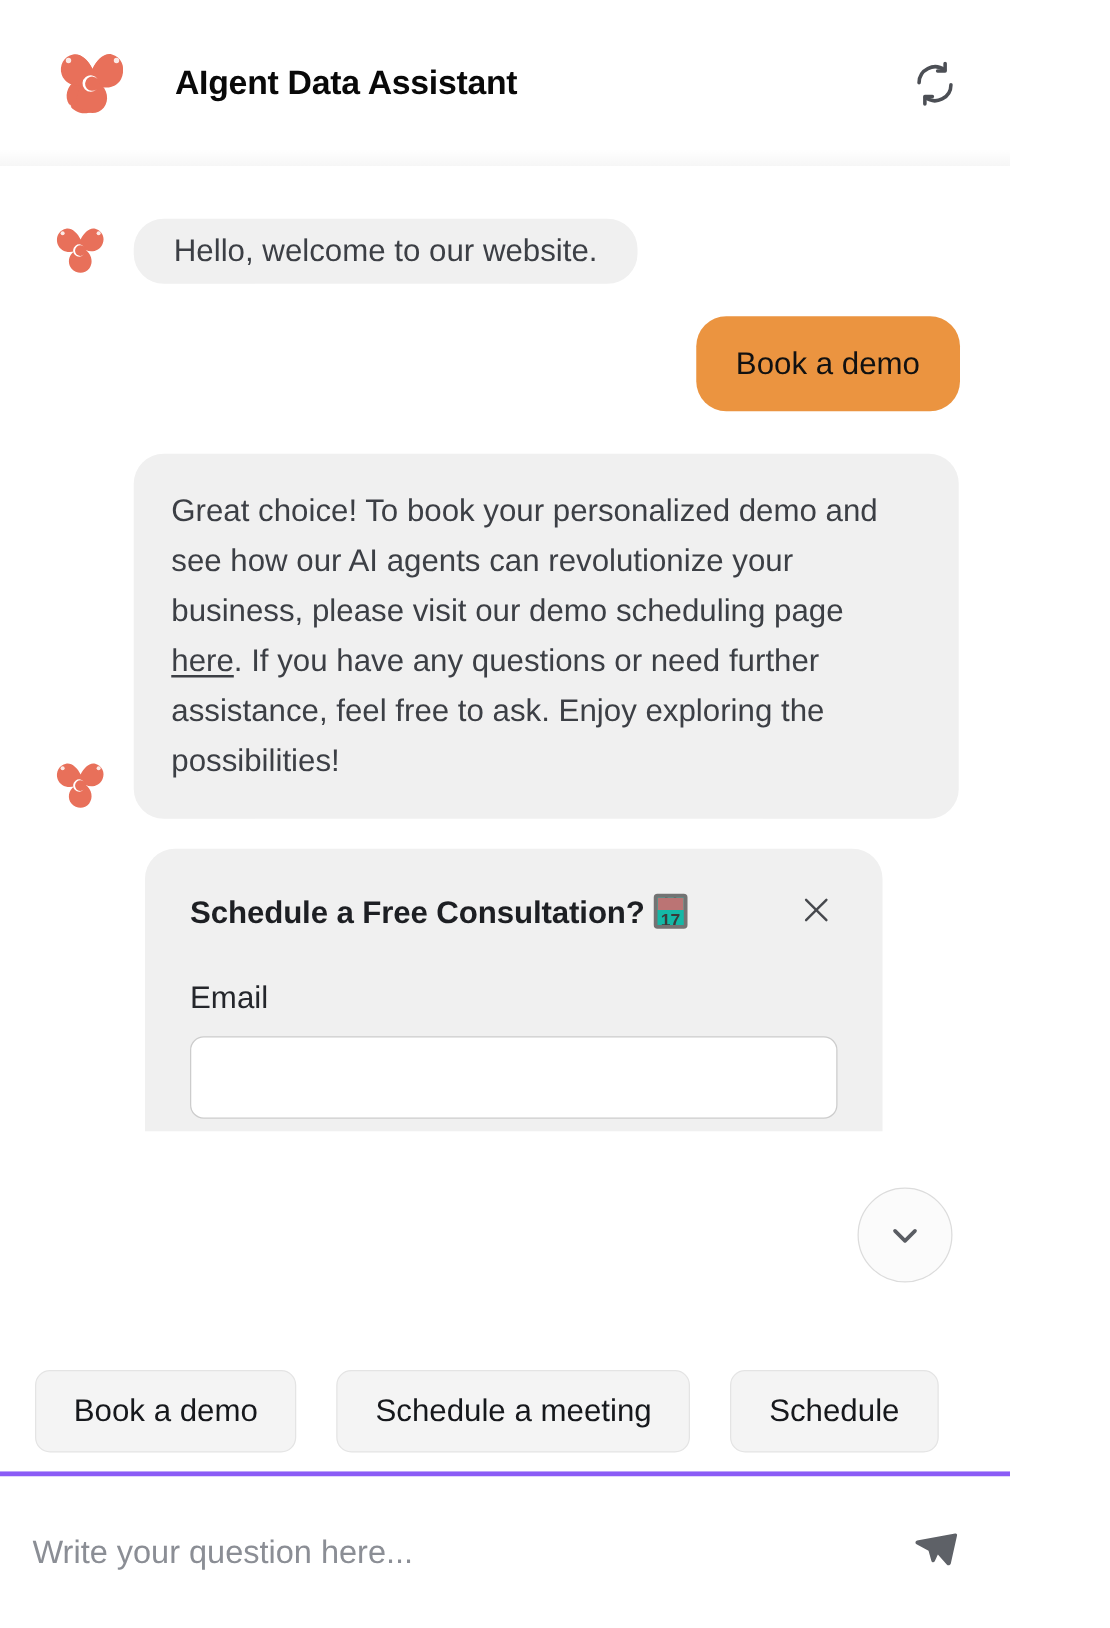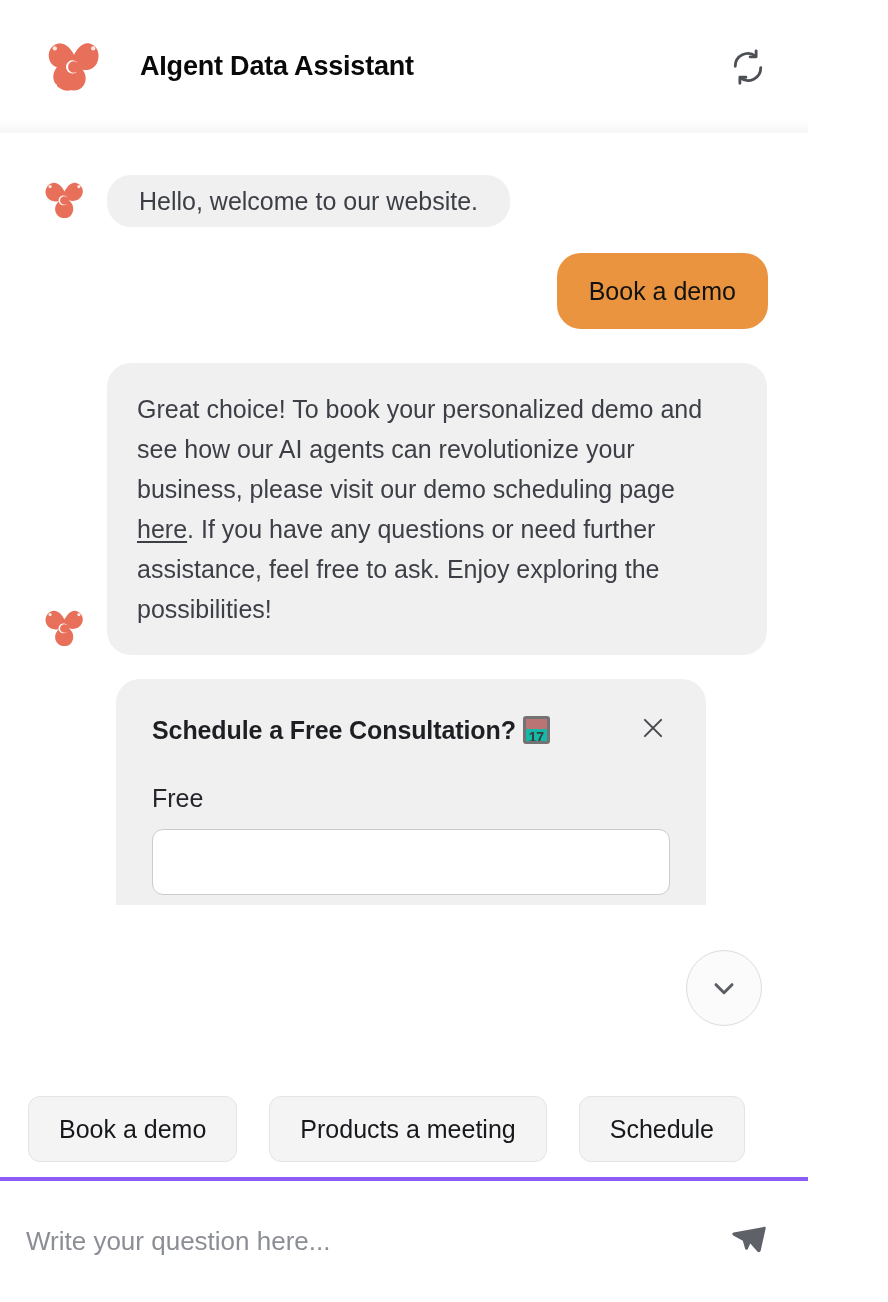--- a/index.html
+++ b/index.html
@@ -408,36 +408,36 @@
           <button class="close-btn">
             <svg width="26" height="26" viewBox="0 0 24 24" fill="none" stroke="#46484d" stroke-width="1.8" stroke-linecap="round">
               <line x1="4.5" y1="4.5" x2="19.5" y2="19.5"></line>
               <line x1="19.5" y1="4.5" x2="4.5" y2="19.5"></line>
             </svg>
           </button>
         </div>
 
 
         <div class="field">
-          <div class="field-label">Free</div>
+          <div class="field-label">Email</div>
           <input class="field-input" type="text" placeholder="" style="">
         </div>
       </div>
     </div>
 
     <button class="scroll-down-btn" title="Scroll to bottom">
       <svg width="32" height="32" viewBox="0 0 24 24" fill="none" stroke="#5a5d63" stroke-width="2.2" stroke-linecap="round" stroke-linejoin="round">
         <polyline points="6,9.5 12,15.5 18,9.5"></polyline>
       </svg>
     </button>
   </div>
 
   <div class="quick-replies">
     <button class="chip">Book a demo</button>
-    <button class="chip">Products a meeting</button>
+    <button class="chip">Schedule a meeting</button>
     <button class="chip">Schedule</button>
   </div>
 
   <div class="composer">
     <input class="composer-input" type="text" placeholder="Write your question here..." style="">
     <button class="send-btn">
       <svg width="46" height="46" viewBox="0 0 24 24">
         <path d="M20.4 4.1 C20.9 3.9 21.4 4.4 21.2 4.9 L18.6 16.6
                  C18.4 17.4 17.4 17.6 16.9 17.0 L13.2 12.8 L11.9 15.6
                  C11.6 16.2 10.7 16.2 10.5 15.5 L9.3 11.3 L4.3 8.6

